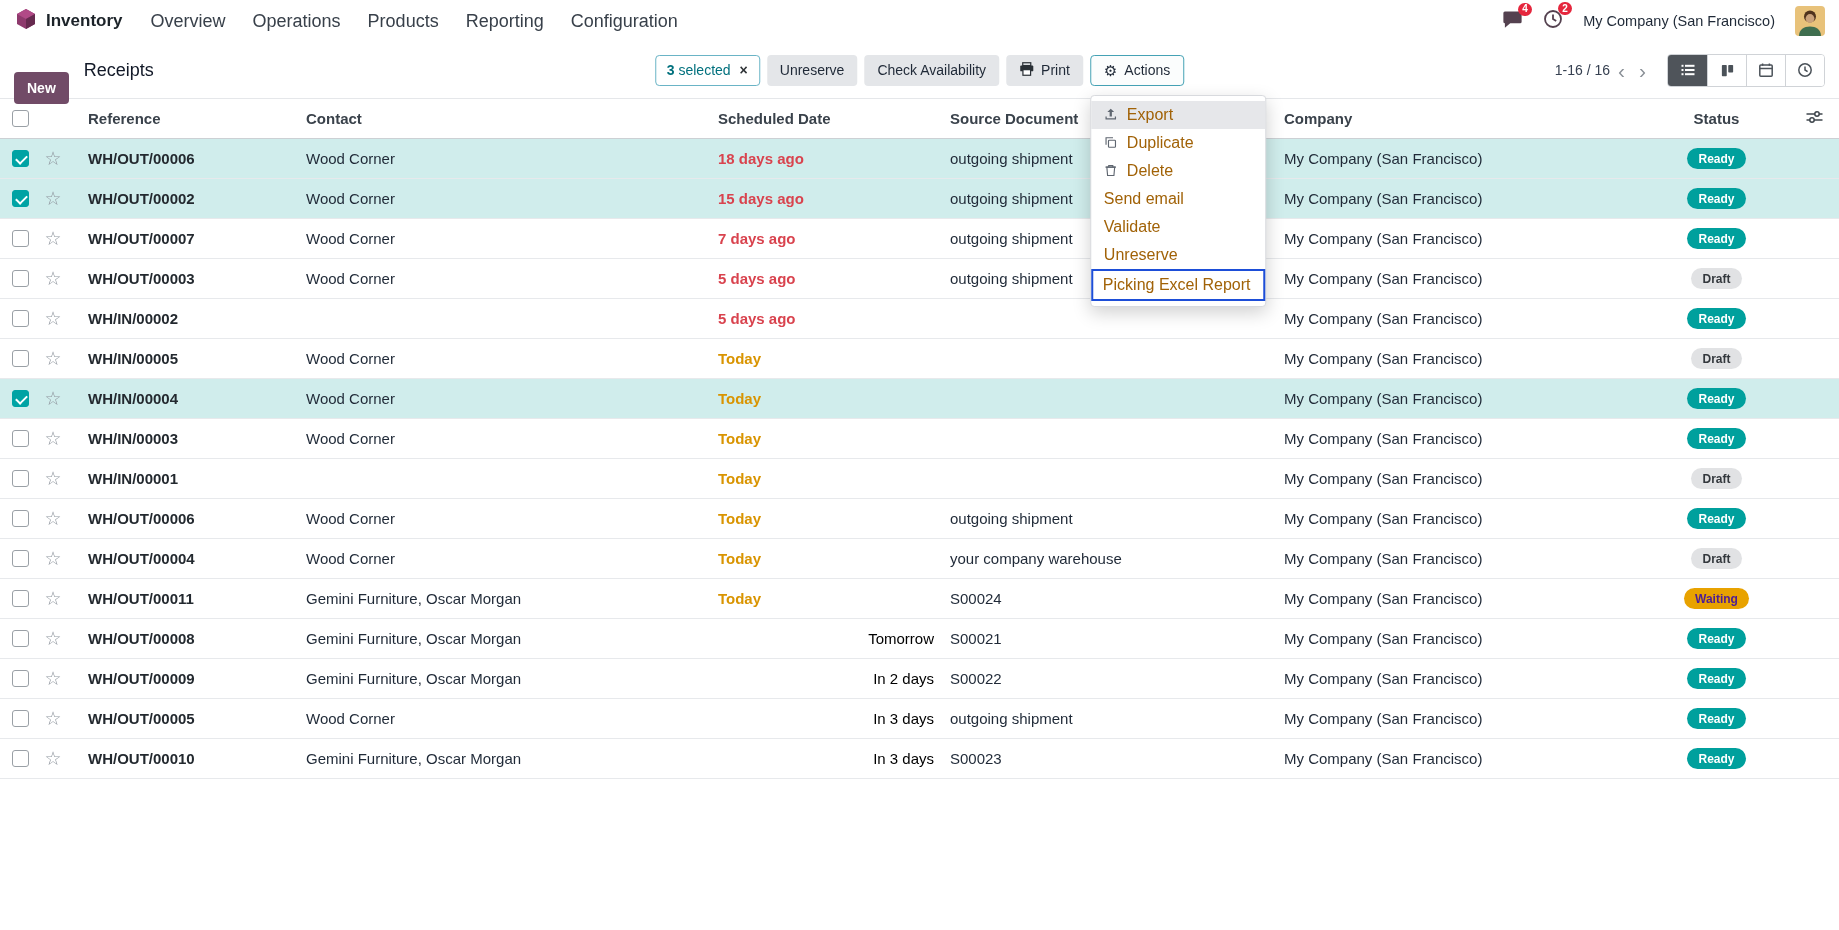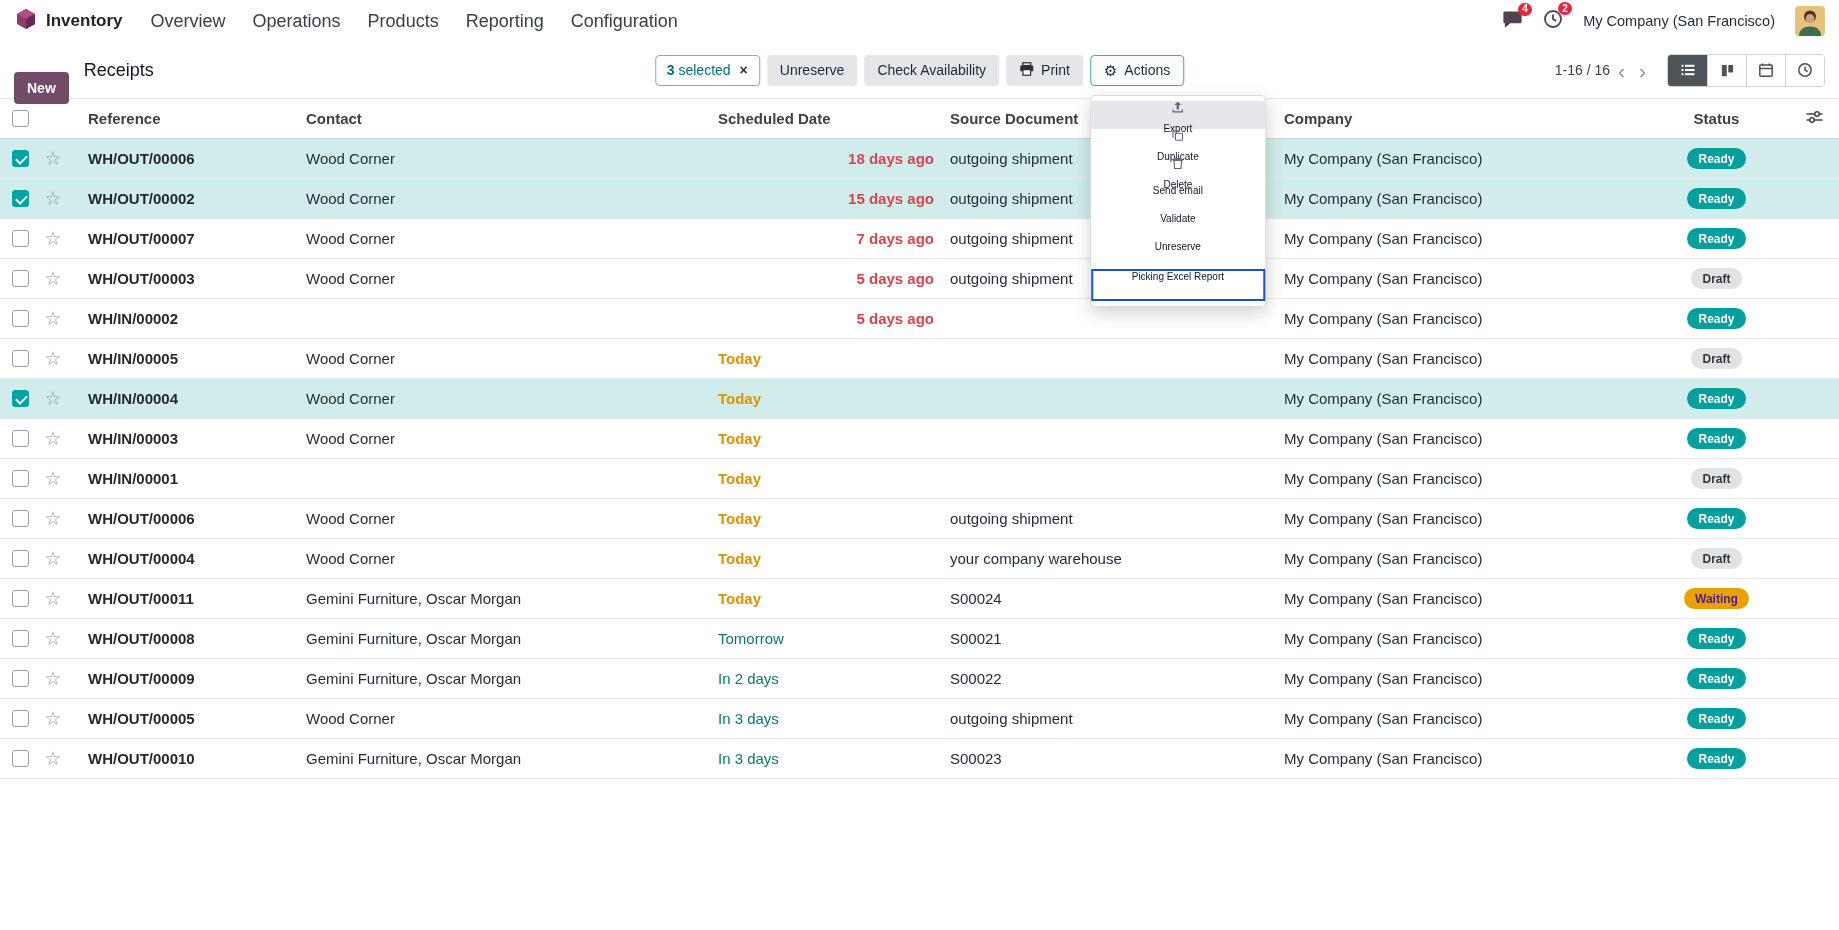--- a/index.html
+++ b/index.html
@@ -34,21 +34,21 @@
     font-size:14px; color:#1f2937; display:flex; align-items:center; gap:7px; cursor:pointer; }
   .btn-actions { background:#fbfdfd; border:1px solid #45a2b5; }
   .gear-glyph { font-size:15px; line-height:1; }
   .actions-wrap { position:relative; }
 
   
   .dropdown { position:absolute; top:calc(100% + 9px); left:0; width:176px; background:#fff;
     border:1px solid #d8dade; border-radius:4px; box-shadow:0 6px 18px rgba(0,0,0,.18);
     padding:5px 0; z-index:60; }
   .menu-item { display:flex; align-items:center; gap:9px; height:28px; padding:0 13px;
-    font-size:10px; color:#0f172a; cursor:pointer; white-space:nowrap;flex-direction:column; }
+    font-size:16px; color:#a16207; cursor:pointer; white-space:nowrap; }
   .menu-item.hover { background:#e6e7ea; }
   .menu-item.highlighted { border:2px solid #1d4ed8; height:32px; padding:0 10px; }
   .mi-icon { width:14px; display:flex; align-items:center; }
 
   
   .right-group { margin-left:auto; display:flex; align-items:center; }
   .pager-text { font-size:14px; color:#374151; margin-right:1px; }
   .pager-btn { background:none; border:none; font-size:21px; color:#8a9097; padding:0 7px; cursor:pointer; line-height:1; }
   .view-switcher { display:flex; margin-left:14px; border:1px solid #d0d3d7; border-radius:4px; overflow:hidden; }
   .vs-btn { width:39px; height:31px; display:flex; align-items:center; justify-content:center;
@@ -66,23 +66,23 @@
   .col-sel { width:34px; padding-left:12px; display:flex; align-items:center; }
   .col-star { width:38px; padding-left:0; display:flex; justify-content:center; }
   .col-ref { width:218px; }
   .col-contact { width:412px; }
   .col-sched { width:232px; }
   .col-source { width:334px; }
   .col-company { width:366px; }
   .col-status { width:165px; text-align:center; padding-left:0; }
   .col-end { flex:1; display:flex; justify-content:flex-end; padding-right:16px; }
   .ref { font-weight:700; color:#23292f; }
-  .tone-danger { color:#d9434e; font-weight:700;text-align:right; }
+  .tone-danger { color:#d9434e; font-weight:700; }
   .tone-warning { color:#d99400; font-weight:700; }
-  .tone-normal { color:#0f766e; }
+  .tone-normal { color:#000000;text-align:right; }
   .star { font-size:19px; color:#8f969e; line-height:1; cursor:pointer; }
   .cb { width:17px; height:17px; border:1px solid #9aa0a6; border-radius:3px; background:#fff;
     position:relative; display:inline-block; cursor:pointer; }
   .cb.checked { background:#00a3a4; border-color:#00a3a4; }
   .cb.checked::after { content:""; position:absolute; left:5px; top:1.5px; width:5px; height:9px;
     border:solid #fff; border-width:0 2px 2px 0; transform:rotate(45deg); }
   .badge { display:inline-block; border-radius:14px; padding:4.5px 11px; font-size:12px;
     font-weight:700; line-height:1; }
   .badge-ready { background:#00a09d; color:#fff; }
   .badge-draft { background:#e1e2e4; color:#33383d; }

